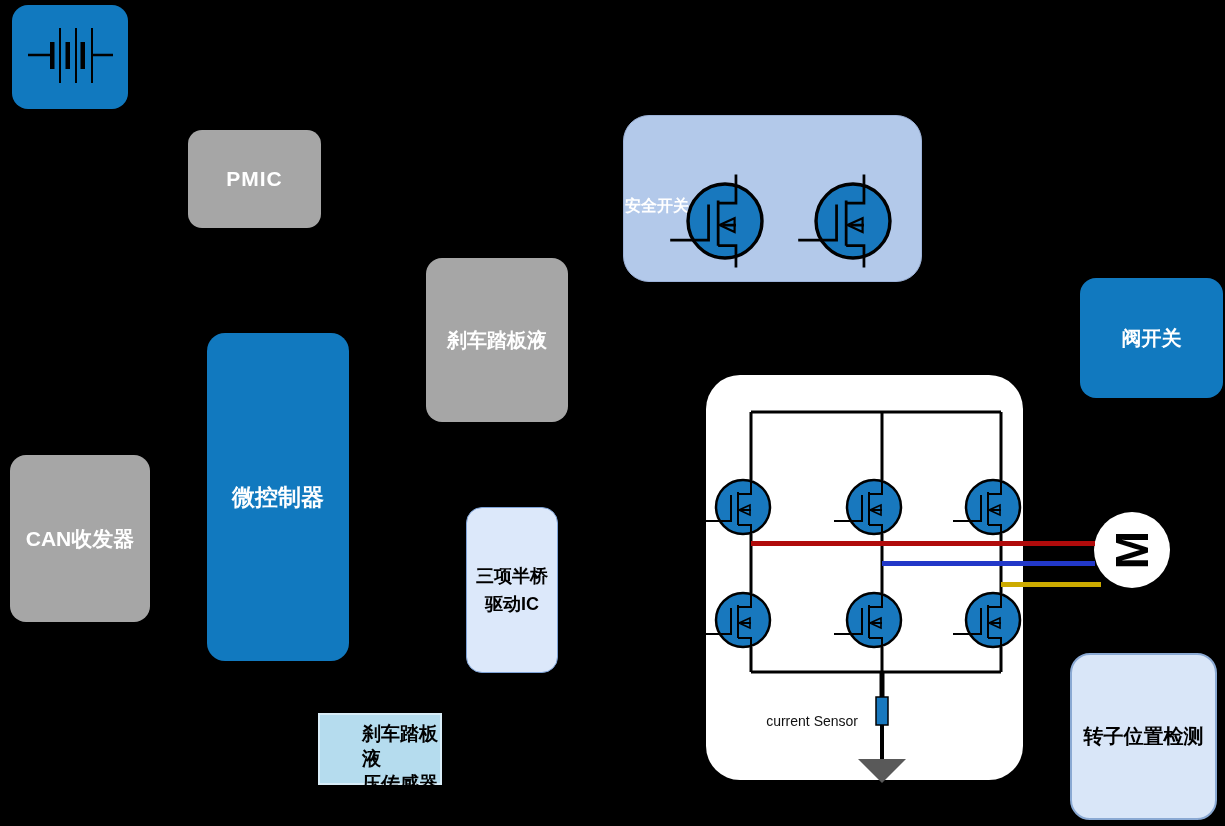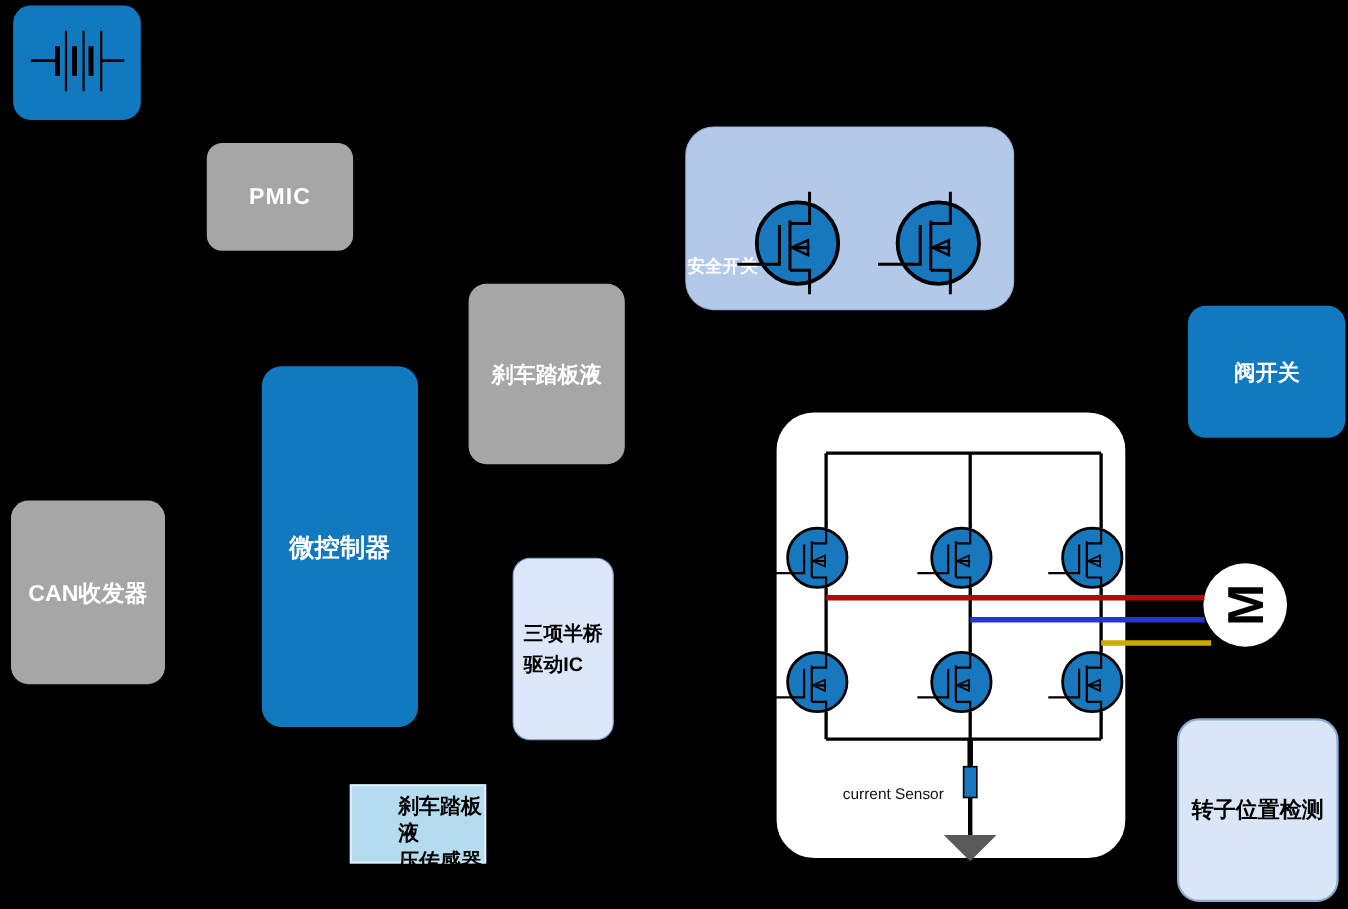--- a/index.html
+++ b/index.html
@@ -6,42 +6,42 @@
   body{
     width:1225px;height:826px;position:relative;overflow:hidden;
     background:#000;
     font-family:"Liberation Sans","DejaVu Sans",sans-serif;
   }
   .stage{position:absolute;inset:0;width:1225px;height:601px;text-decoration:underline;}
   .block{position:absolute;box-sizing:border-box;display:flex;align-items:center;justify-content:center;}
   .blue{background:#1179bf;}
   .gray{background:#a6a6a6;}
   .lbl-w{color:#fff;font-weight:bold;text-align:center;}
-  .lbl-b{color:#000;font-weight:bold;}
+  .lbl-b{color:#000;font-weight:bold;text-align:center;}
   .pre{white-space:pre-line;}
 
   .battery-box{left:12px;top:5px;width:116px;height:104px;border-radius:16px;}
   .pmic-box{left:188px;top:130px;width:133px;height:98px;border-radius:14px;}
   .lowside-box{left:426px;top:258px;width:142px;height:164px;border-radius:16px;}
   .can-box{left:10px;top:455px;width:140px;height:167px;border-radius:16px;}
-  .mcu-box{left:207px;top:333px;width:142px;height:328px;border-radius:18px;margin-left:31px;}
+  .mcu-box{left:207px;top:333px;width:142px;height:328px;border-radius:18px;}
   .halfbridge-box{left:466px;top:507px;width:92px;height:166px;border-radius:16px;
     background:#dce8fa;border:1.5px solid #7fa3d7;}
   .brake-box{left:318px;top:713px;width:124px;height:72px;background:#b5dcee;
     border:2px solid #d8edf8;align-items:flex-start;justify-content:flex-start;}
   .safety-box{left:623px;top:115px;width:299px;height:167px;border-radius:26px;
     background:#b3c9ea;border:1px solid #9db3d9;}
   .valve-box{left:1080px;top:278px;width:143px;height:120px;border-radius:16px;}
   .inverter-box{left:706px;top:375px;width:317px;height:405px;border-radius:34px;background:#fff;}
   .rotor-box{left:1050px;top:653px;width:147px;height:167px;border-radius:20px;
     background:#d9e6f8;border:2px solid #8aa9d3;margin-left:20px;}
   .motor-circle{left:1094px;top:512px;width:76px;height:76px;border-radius:50%;background:#fff;}
   .motor-circle span{transform:rotate(-90deg);font-size:46px;font-weight:600;color:#000;line-height:1;}
 
-  .safety-label{position:absolute;left:1px;top:80px;font-size:16px;margin-top:36px;}
+  .safety-label{position:absolute;left:1px;top:80px;font-size:16px;}
   .f21{font-size:21px;} .f20{font-size:20px;} .f23{font-size:23px;}
   .f18{font-size:18px;line-height:28px;} .f19{font-size:19px;line-height:25px;margin-left:37px;}
   .brake-box .lbl-b{padding:6px 0 0 5px;text-align:left;}
   .pmic-box .lbl-w{letter-spacing:1px;}
 
   svg.overlay{position:absolute;left:0;top:0;pointer-events:none;}
   .mos-circle{fill:#1878be;stroke:#000;stroke-width:2.5px;}
   .mos-lines{fill:none;stroke:#000;stroke-width:2px;}
   .mos-arrow{fill:none;stroke:#000;stroke-width:1.6px;}
   .circuit{fill:none;stroke:#000;stroke-width:3px;}

